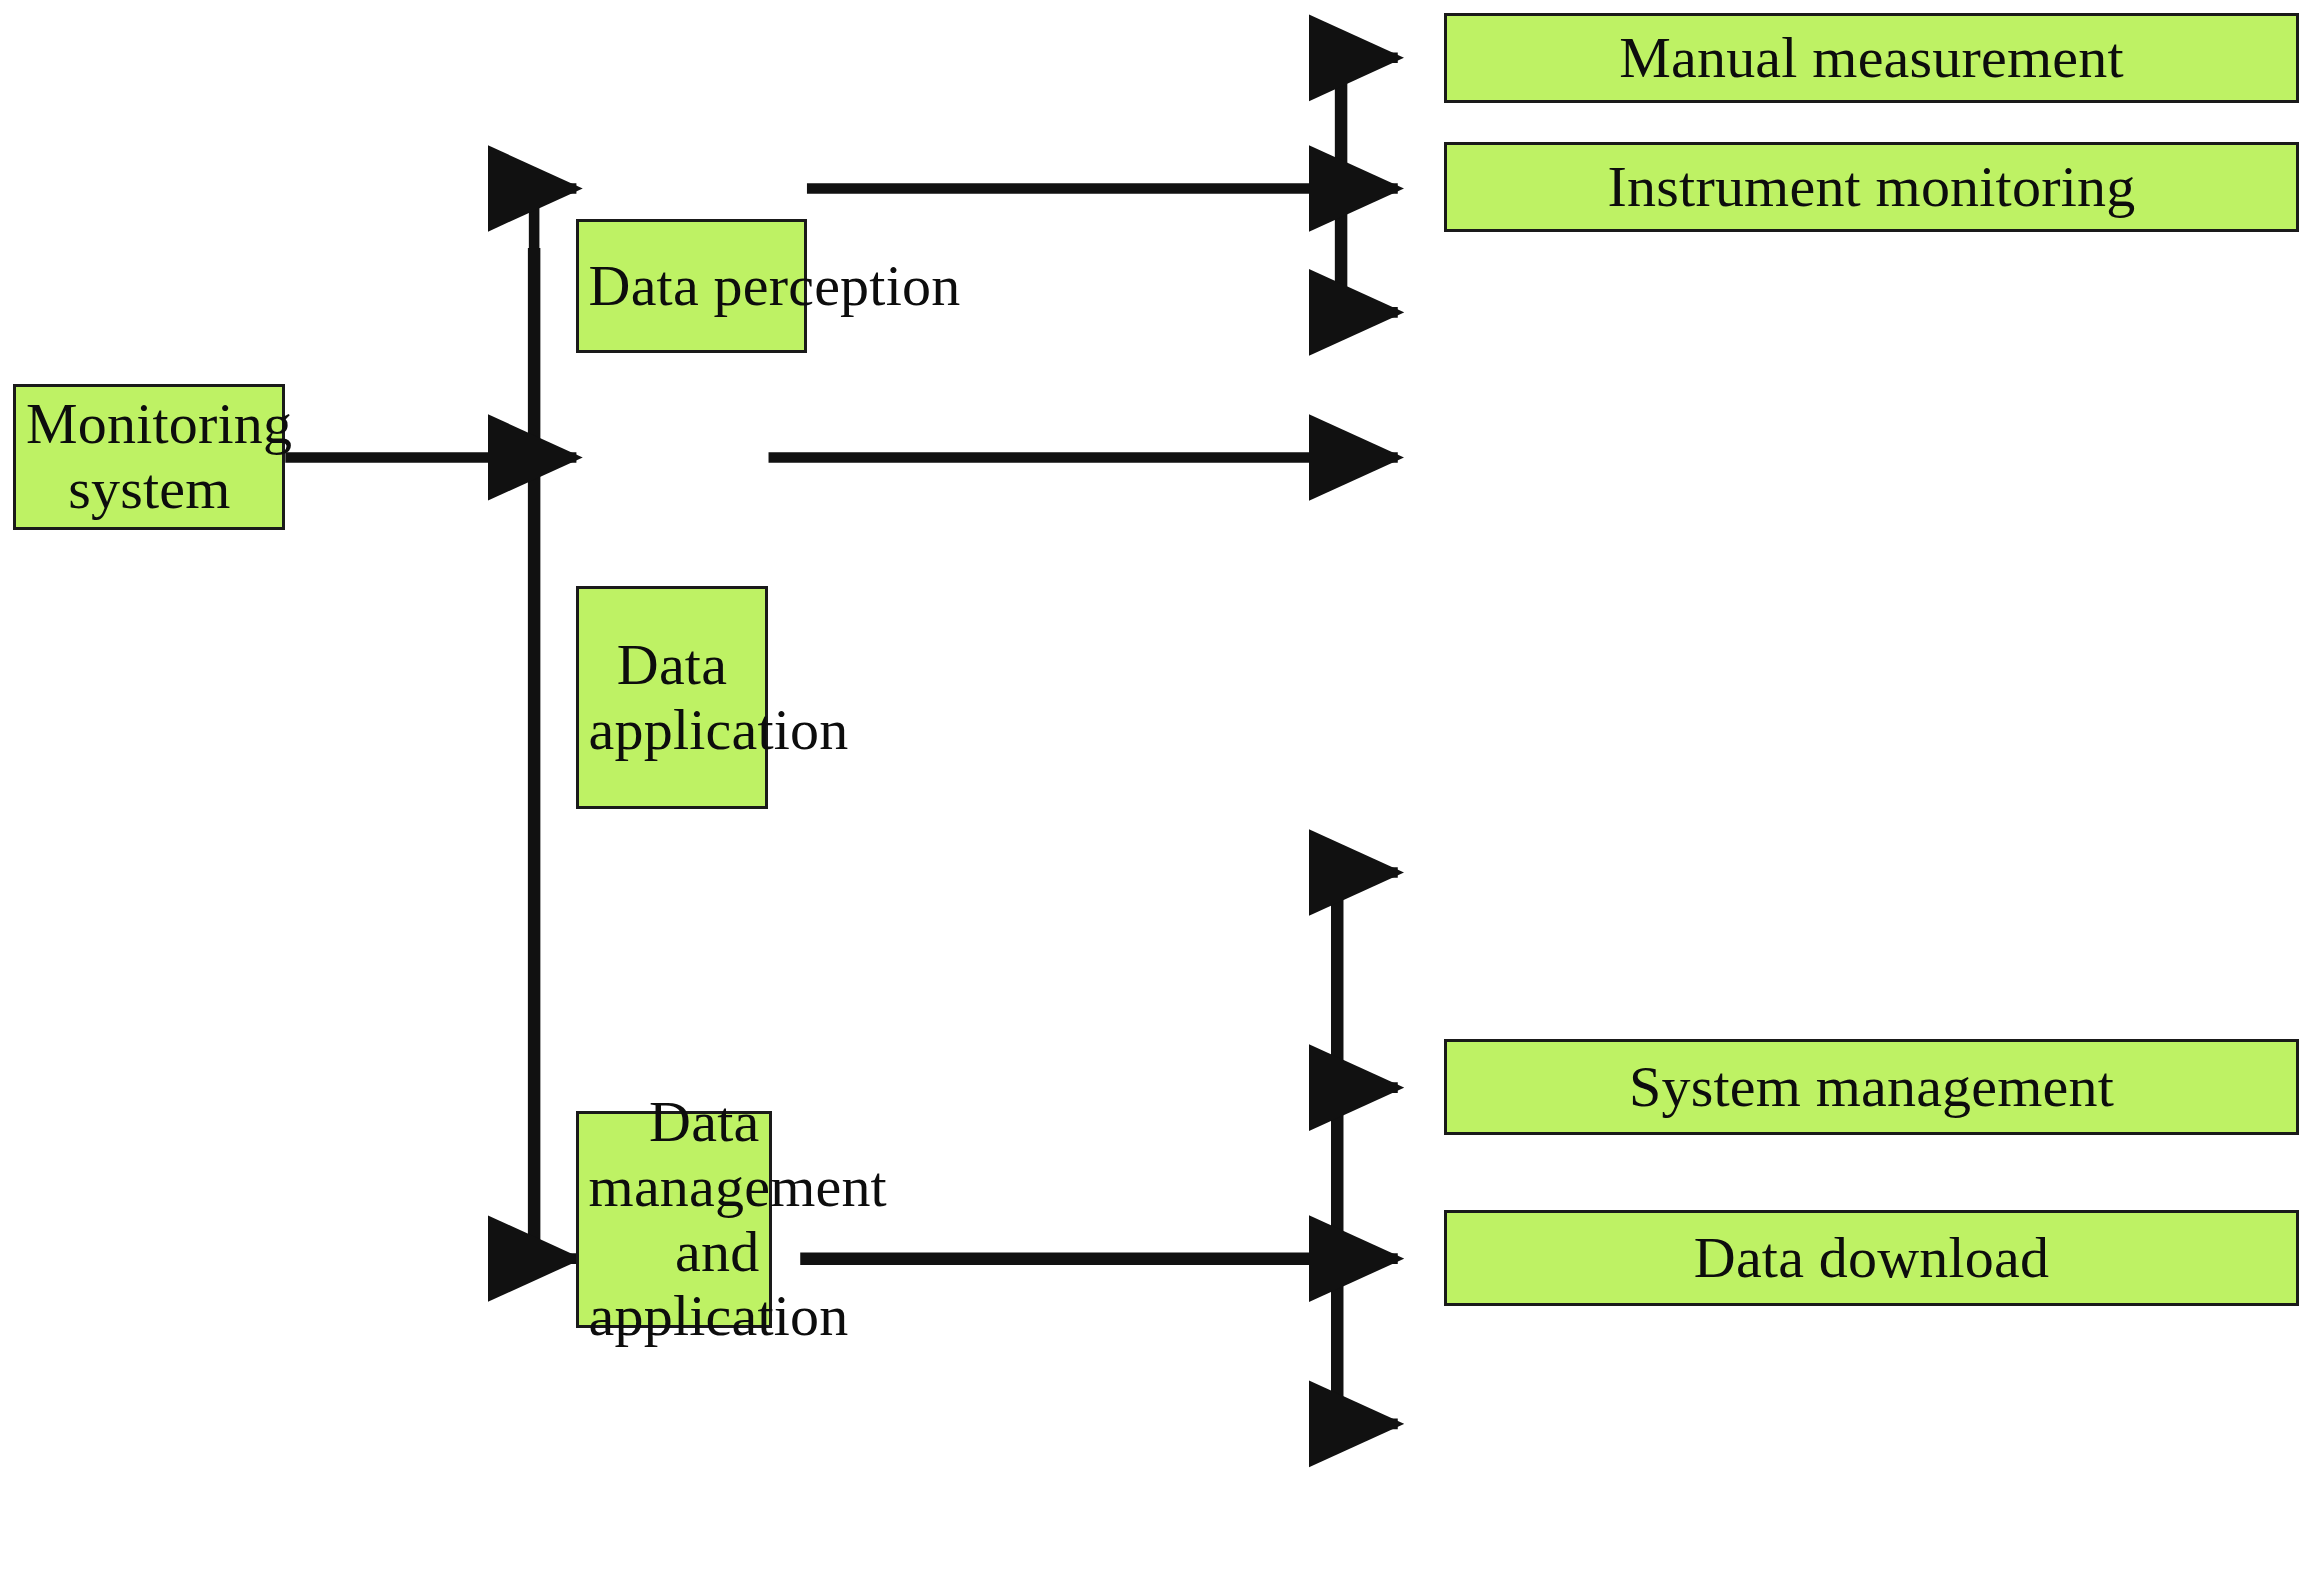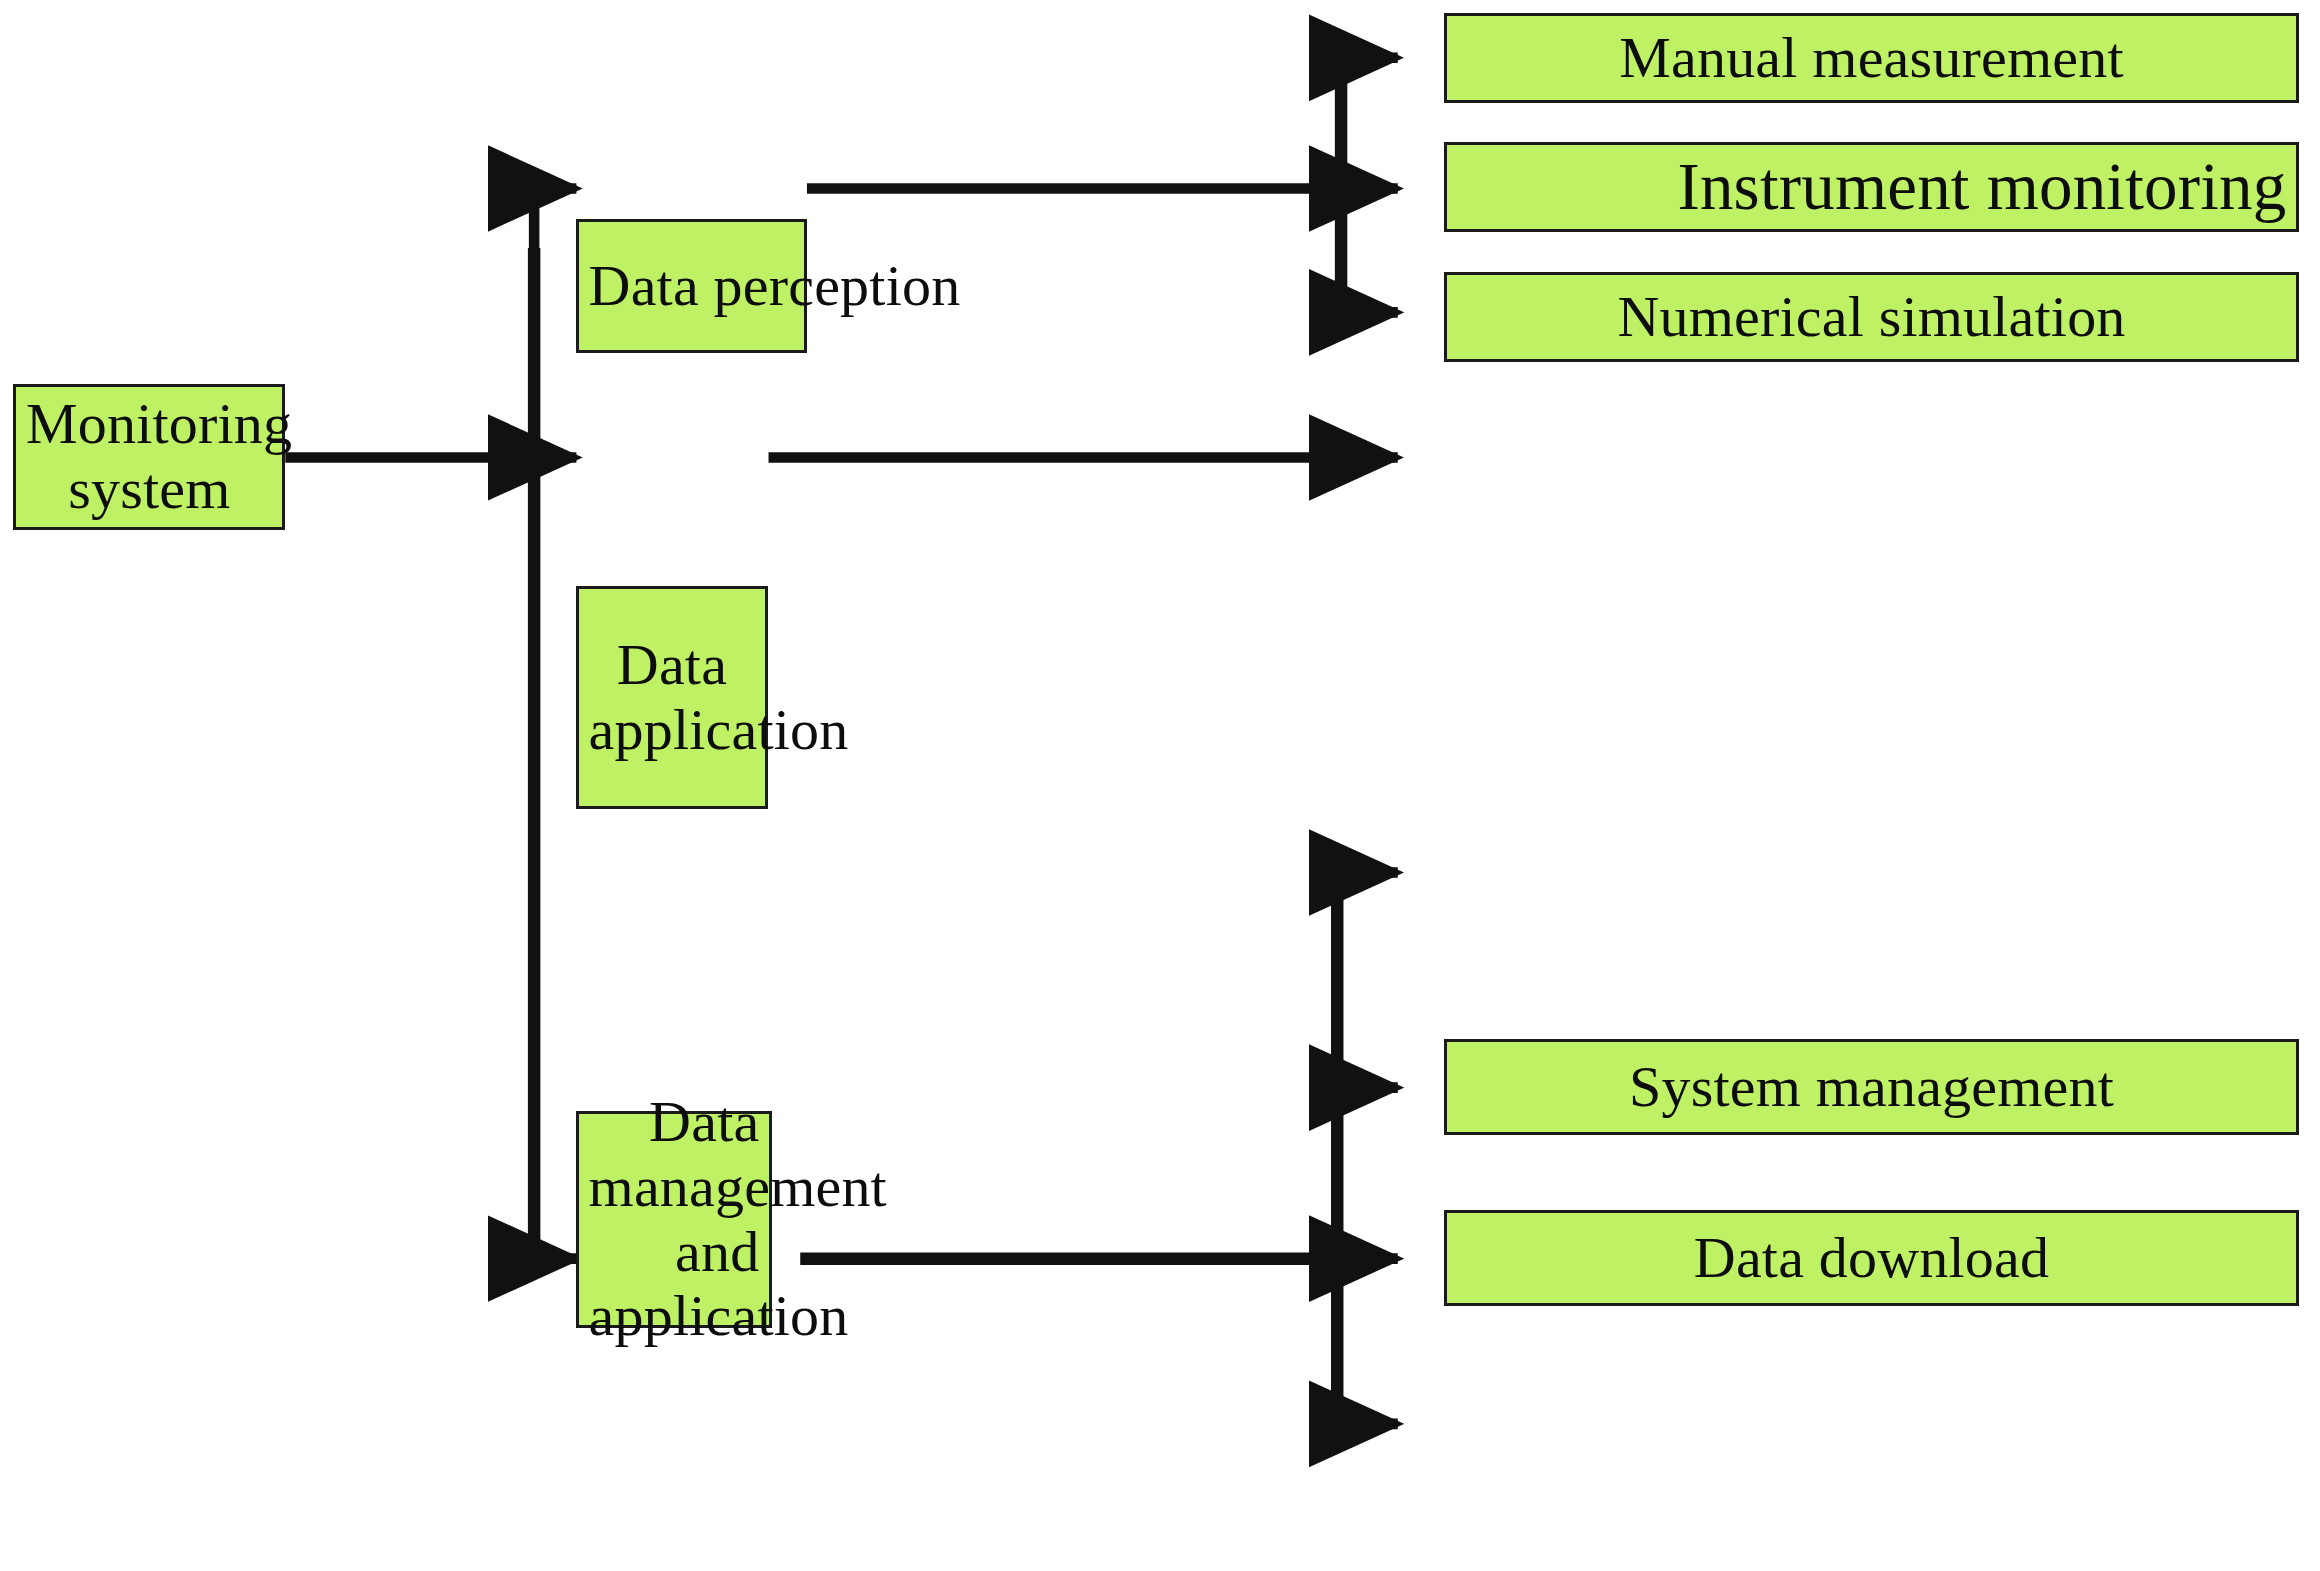--- a/index.html
+++ b/index.html
@@ -98,27 +98,24 @@
 
   <div class="node" style="left:576px; top:1111px; width:196px; height:217px; font-size:58px;text-align:right;">
     <span class="label" style="white-space:pre-line;">Data management
 and application</span>
   </div>
 
   <div class="node" style="left:1444px; top:13.4px; width:855px; height:90px; font-size:58px;">
     <span class="label" style="white-space:nowrap;">Manual measurement</span>
   </div>
 
-  <div class="node" style="left: 1444px; top: 142px; width: 855px; height: 90px; font-size: 67px; text-align: right;">
+  <div class="node" style="left: 1444px; top: 142px; width: 855px; height: 90px; font-size: 58px;">
     <span class="label" style="white-space:nowrap;">Instrument monitoring</span>
   </div>
 
-  <div class="node" style="left: 1444px; top: 272px; width: 855px; height: 90px; font-size: 58px;">
-    <span class="label" style="white-space:nowrap;">Numerical simulation</span>
-  </div>
 
 
 
   <div class="node" style="left: 1444px; top: 1039px; width: 855px; height: 96px; font-size: 58px;">
     <span class="label" style="white-space:nowrap;">System management</span>
   </div>
 
   <div class="node" style="left: 1444px; top: 1210px; width: 855px; height: 96px; font-size: 58px;">
     <span class="label" style="white-space:nowrap;">Data download</span>
   </div>

